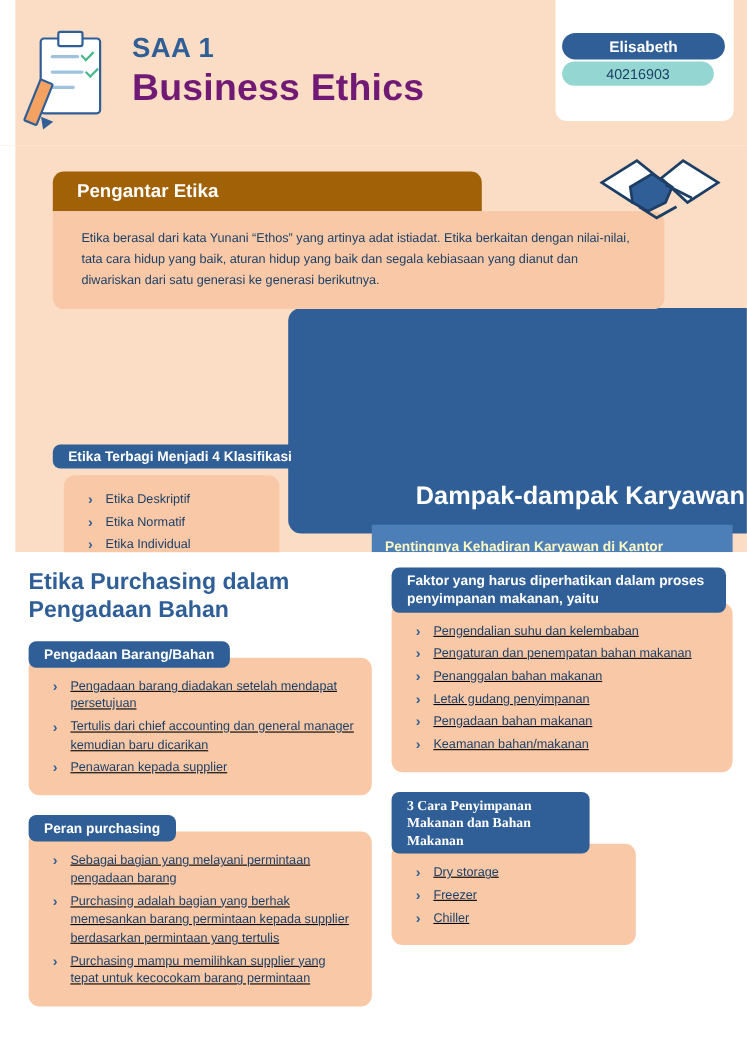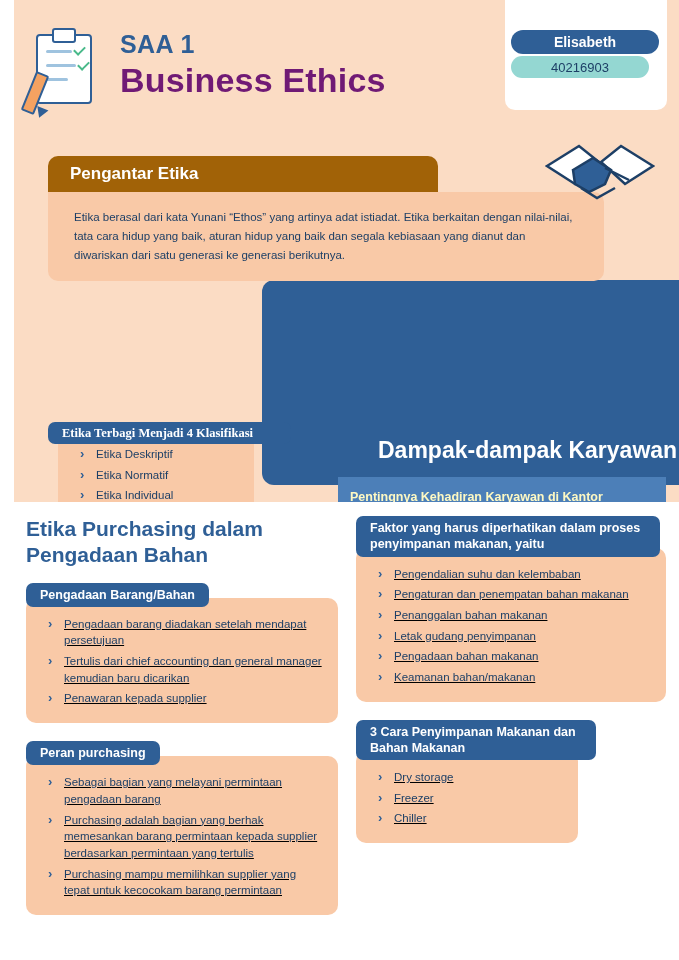--- a/index.html
+++ b/index.html
@@ -213,21 +213,21 @@
   }
   .list li::before {
     content: "›";
     position: absolute;
     left: 0; top: -1px;
     color: #2f5f96;
     font-size: 13px;
     font-weight: bold;
   }
 
-  .klas-head { left: 48px; top: 290px; width: 243px; font-family: Liberation Serif, serif; }
+  .klas-head { left: 48px; top: 272px; width: 243px; }
   .klas-box  { left: 58px; top: 300px; width: 196px; height: 92px; }
 
   .dampak-title {
     position: absolute;
     left: 338px; top: 305px;
     font-size: 23px;
     font-weight: bold;
     color: #ffffff;
     margin-left: 40px;
   }
@@ -398,21 +398,21 @@
         <li>Pengaturan dan penempatan bahan makanan</li>
         <li>Penanggalan bahan makanan</li>
         <li>Letak gudang penyimpanan</li>
         <li>Pengadaan bahan makanan</li>
         <li>Keamanan bahan/makanan</li>
       </ul>
     </div>
 
     <div class="gap"></div>
 
-    <div class="sub-head" style="width:240px;">3 Cara Penyimpanan Makanan dan Bahan Makanan</div>
+    <div class="sub-head" style="width:180px;font-family:Liberation Serif, serif;">3 Cara Penyimpanan Makanan dan Bahan Makanan</div>
     <div class="body-box first" style="width:222px;">
       <ul class="list">
         <li>Dry storage</li>
         <li>Freezer</li>
         <li>Chiller</li>
       </ul>
     </div>
   </div>
 </div>
 

